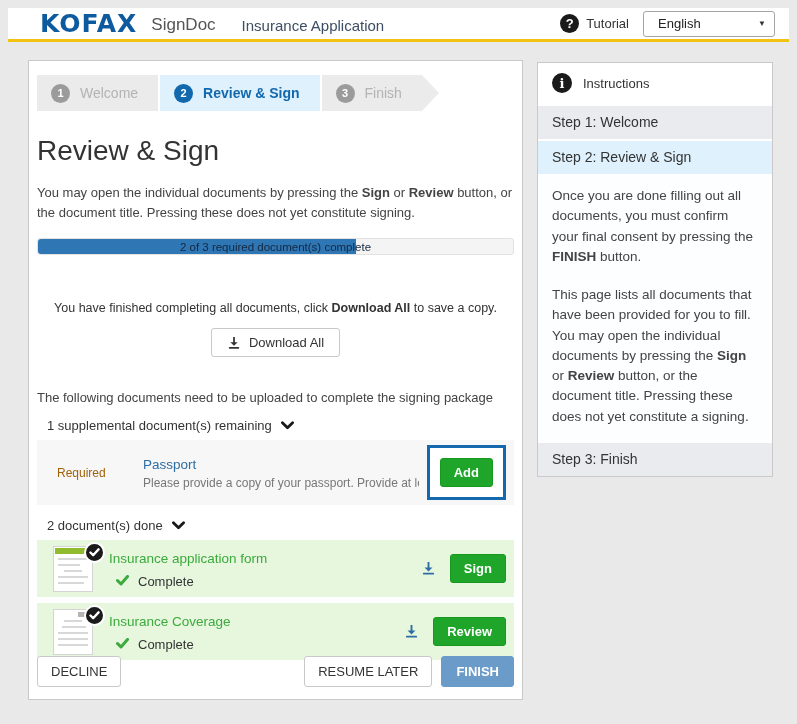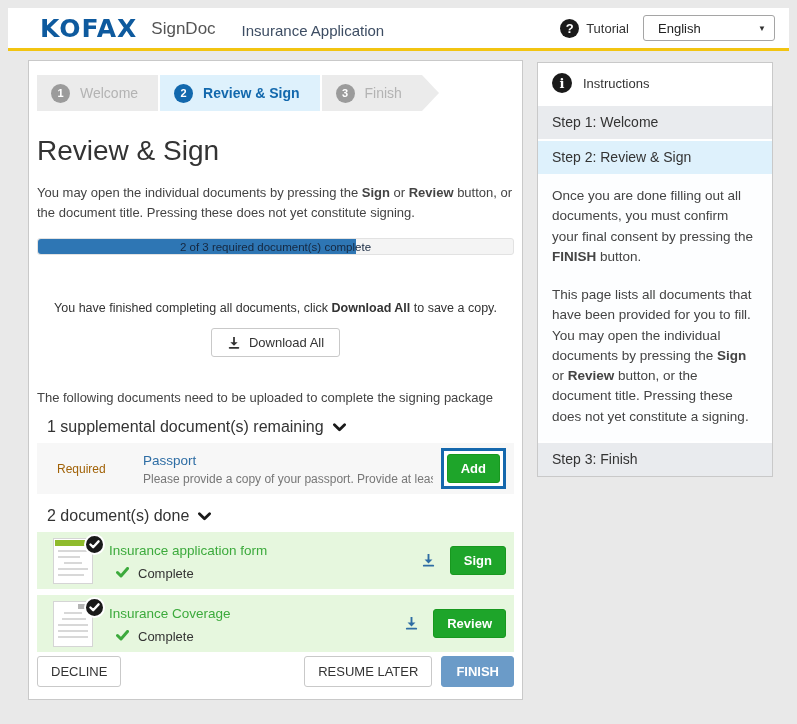--- a/index.html
+++ b/index.html
@@ -6,21 +6,21 @@
   html,body { width:797px; height:724px; }
   body {
     font-family: "Liberation Sans", "DejaVu Sans", sans-serif;
     background:#e9e9e9;
     color:#333;
     position:relative;
     overflow:hidden;
   }
   
   .header {
-    position:absolute; top:8px; left:8px; right:8px; height:43px;
+    position:absolute; top:8px; left:8px; right:8px; height:34px;
     background:#fff; border-bottom:3px solid #f2c411;
     display:flex; align-items:center; padding:0 14px 0 32px;
   }
   .logo { font-family:"DejaVu Sans","Liberation Sans",sans-serif; font-weight:bold; font-size:25px; color:#0e5a9e; letter-spacing:1px; }
   .product { font-size:17px; color:#555; margin-left:14px; position:relative; top:1px; }
   .pkg-title { font-size:15px; color:#3d4d63; margin-left:26px; position:relative; top:2px; }
   .header-right { margin-left:auto; display:flex; align-items:center; }
   .help-icon {
     width:19px; height:19px; border-radius:50%; background:#1a1a1a; color:#fff;
     font-weight:bold; font-size:13px; display:flex; align-items:center; justify-content:center;
@@ -68,29 +68,29 @@
   
   .finished-note { margin-top:46px; text-align:center; font-size:12.5px; color:#333; }
   .btn-download-all {
     margin:13px auto 0; display:flex; align-items:center; gap:8px;
     background:#fff; border:1px solid #c9c9c9; border-radius:3px;
     font-size:13px; color:#333; padding:6px 15px; cursor:pointer;
     font-family:inherit;
   }
   
   .upload-note { margin-top:33px; font-size:13px; color:#444; }
-  .collapse-header { margin:13px 0 7px 10px; font-size:16px; color:#333; display:flex; align-items:flex-start; gap:9px; cursor:pointer; }
+  .collapse-header { margin:13px 0 7px 10px; font-size:13px; color:#333; display:flex; align-items:flex-start; gap:9px; cursor:pointer; }
   .doc-row-required {
     background:#f7f7f7; display:flex; align-items:center; padding:5px 8px 5px 20px; min-height:48px;
   }
   .req-label { width:86px; font-size:12px; color:#a16207; flex-shrink:0; }
   .req-main { flex:1; overflow:hidden; padding-right:8px; }
   .doc-link { font-size:13.5px; color:#2e6da4; text-decoration:none; cursor:pointer; }
   .req-desc { font-size:12px; color:#777; margin-top:3px; white-space:nowrap; overflow:hidden; }
-  .add-outline { border:3px solid #1568ad; background:#fff; padding:3px; flex-shrink:0; }
+  .add-outline { border:3px solid #1568ad; background:#fff; padding:10px; flex-shrink:0; }
   .btn-green {
     background:#1ea52a; border:1px solid #18981f; border-radius:3px; color:#fff;
     font-size:13px; font-weight:bold; padding:6px 13px; cursor:pointer; font-family:inherit;
   }
   
   .doc-row-done {
     background:#e6f7de; display:flex; align-items:center; height:57px; padding:0 8px; margin-bottom:6px;
   }
   .thumb { width:40px; height:46px; background:#fff; border:1px solid #d5d5d5; position:relative; margin-left:8px; flex-shrink:0; }
   .thumb .bar-green { height:6px; background:#8fbb2c; margin:1px; }

